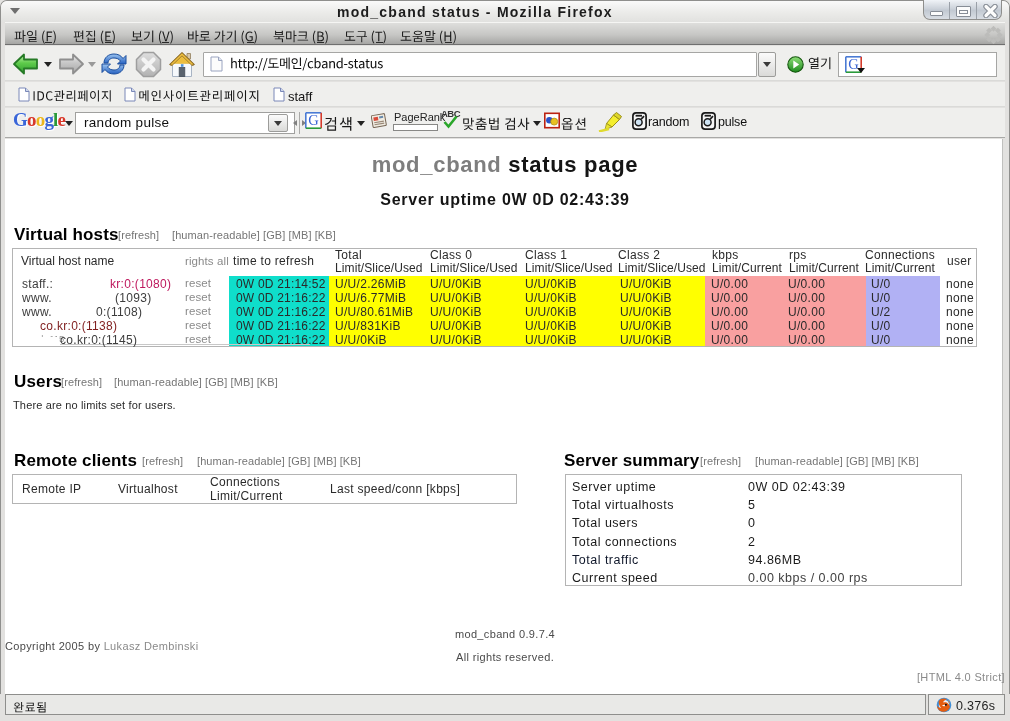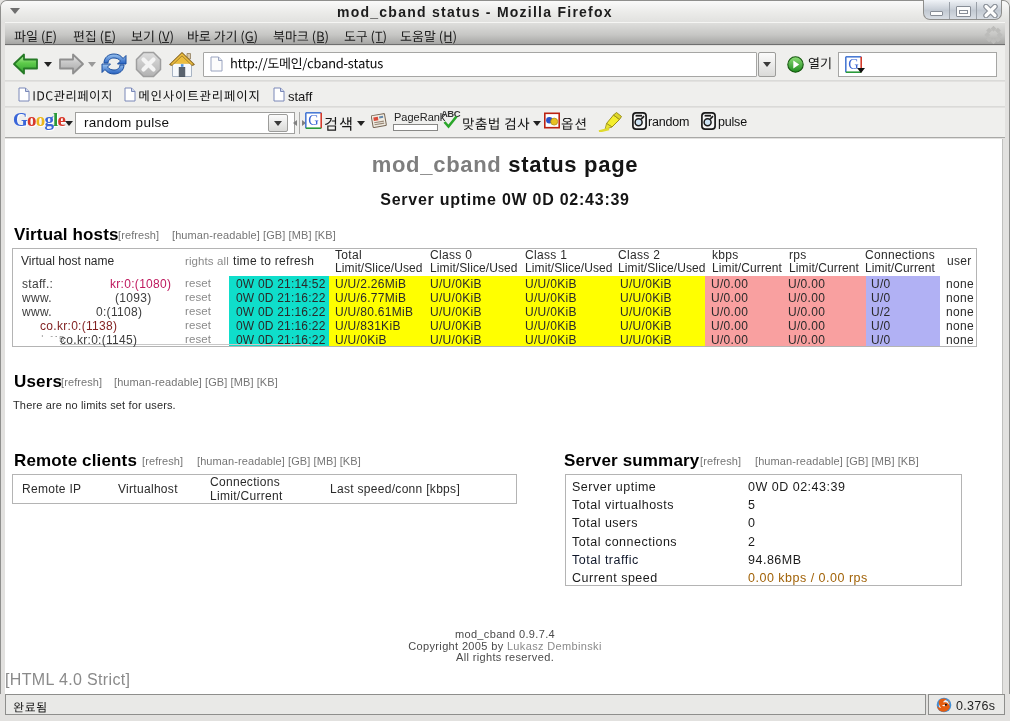--- a/index.html
+++ b/index.html
@@ -355,25 +355,25 @@
 <div class="abs" style="left:748px;top:480px;font-size:12.5px;color:#1a1a1a;letter-spacing:0.5px">0W 0D 02:43:39</div>
 <div class="abs" style="left:572px;top:498px;font-size:12.5px;color:#1a1a1a;letter-spacing:0.5px">Total virtualhosts</div>
 <div class="abs" style="left:748px;top:498px;font-size:12.5px;color:#1a1a1a;letter-spacing:0.5px">5</div>
 <div class="abs" style="left:572px;top:516px;font-size:12.5px;color:#1a1a1a;letter-spacing:0.5px">Total users</div>
 <div class="abs" style="left:748px;top:516px;font-size:12.5px;color:#1a1a1a;letter-spacing:0.5px">0</div>
 <div class="abs" style="left:572px;top:535px;font-size:12.5px;color:#1a1a1a;letter-spacing:0.5px">Total connections</div>
 <div class="abs" style="left:748px;top:535px;font-size:12.5px;color:#1a1a1a;letter-spacing:0.5px">2</div>
 <div class="abs" style="left:572px;top:553px;font-size:12.5px;color:#0f172a;letter-spacing:0.5px">Total traffic</div>
 <div class="abs" style="left:748px;top:553px;font-size:12.5px;color:#1a1a1a;letter-spacing:0.5px">94.86MB</div>
 <div class="abs" style="left:572px;top:571px;font-size:12.5px;color:#1a1a1a;letter-spacing:0.5px">Current speed</div>
-<div class="abs" style="left:748px;top:571px;font-size:12.5px;color:#a16207;letter-spacing:0.5px">0.00 kbps / 0.00 rps</div>
+<div class="abs" style="left:748px;top:571px;font-size:12.5px;color:#404040;letter-spacing:0.5px">0.00 kbps / 0.00 rps</div>
 <div class="abs" style="left:5px;top:628px;width:1000px;text-align:center;font-size:11px;letter-spacing:0.35px;color:#4a4a4a">mod_cband 0.9.7.4</div>
-<div class="abs" style="left:5px;top:640px;width:1000px;text-align:center;font-size:11px;letter-spacing:0.35px;color:#4a4a4a">Copyright 2005 by <span style="color:#8a8a8a">Lukasz Dembinski</span></div>
+<div class="abs" style="left:5px;top:640px;width:1000px;text-align:left;font-size:11px;letter-spacing:0.35px;color:#4a4a4a">Copyright 2005 by <span style="color:#8a8a8a">Lukasz Dembinski</span></div>
 <div class="abs" style="left:5px;top:651px;width:1000px;text-align:center;font-size:11px;letter-spacing:0.35px;color:#4a4a4a">All rights reserved.</div>
-<div class="abs" style="left:5px;top:671px;width:1000px;text-align:left;font-size:16px;letter-spacing:0.35px;color:#8a8a8a">[HTML 4.0 Strict]</div>
+<div class="abs" style="left:5px;top:671px;width:1000px;text-align:right;font-size:11px;letter-spacing:0.35px;color:#8a8a8a">[HTML 4.0 Strict]</div>
 <div class="abs" style="left:0;top:694px;width:1010px;height:27px;background:#e2e1df"></div>
 <div class="abs" style="left:5px;top:694px;width:921px;height:21px;background:#e9e9e7;border:1px solid #8e8e8c"></div>
 <div style="position:absolute;left:13px;top:698px;line-height:0"><svg width="35" height="17" viewBox="0 0 35.22 17.38">
       <path d="M3.4 8.5H4.4V10.1H3.4ZM3.9 4.5Q4.7 4.5 5.3 4.8Q5.9 5.0 6.2 5.5Q6.6 6.0 6.6 6.6Q6.6 7.3 6.2 7.8Q5.9 8.2 5.3 8.5Q4.7 8.8 3.9 8.8Q3.1 8.8 2.5 8.5Q1.9 8.2 1.5 7.8Q1.2 7.3 1.2 6.6Q1.2 6.0 1.5 5.5Q1.9 5.0 2.5 4.8Q3.1 4.5 3.9 4.5ZM3.9 5.3Q3.4 5.3 3.0 5.4Q2.6 5.6 2.4 5.9Q2.1 6.2 2.1 6.6Q2.1 7.0 2.4 7.4Q2.6 7.7 3.0 7.8Q3.4 8.0 3.9 8.0Q4.4 8.0 4.8 7.8Q5.2 7.7 5.4 7.4Q5.6 7.0 5.6 6.6Q5.6 6.2 5.4 5.9Q5.2 5.6 4.8 5.4Q4.4 5.3 3.9 5.3ZM8.0 4.0H9.0V12.3H8.0ZM8.6 7.7H10.6V8.5H8.6ZM2.1 13.8H9.4V14.6H2.1ZM2.1 11.6H3.1V14.1H2.1ZM0.7 10.7 0.6 9.9Q1.5 9.9 2.7 9.9Q3.8 9.8 5.0 9.8Q6.2 9.7 7.3 9.5L7.4 10.2Q6.3 10.5 5.1 10.6Q3.9 10.6 2.8 10.7Q1.6 10.7 0.7 10.7Z M15.1 10.4H16.1V13.0H15.1ZM18.6 10.3H19.5V13.0H18.6ZM12.3 12.7H22.2V13.5H12.3ZM13.5 4.8H21.0V8.1H14.5V10.3H13.6V7.3H20.0V5.6H13.5ZM13.6 9.8H21.2V10.6H13.6Z M27.2 7.7H28.2V9.6H27.2ZM32.0 4.0H33.0V10.6H32.0ZM24.3 10.1 24.1 9.3Q25.1 9.3 26.3 9.3Q27.5 9.3 28.7 9.2Q30.0 9.2 31.1 9.0L31.2 9.7Q30.0 9.9 28.8 10.0Q27.6 10.1 26.4 10.1Q25.3 10.1 24.3 10.1ZM25.9 11.1H33.0V14.7H25.9ZM32.0 11.9H26.9V13.9H32.0ZM25.1 7.2H30.4V8.0H25.1ZM25.1 4.6H30.3V5.4H26.1V7.6H25.1Z" fill="#1a1a1a"></path>
     </svg></div>
 <div class="abs" style="left:928px;top:694px;width:77px;height:21px;background:#e9e9e7;border:1px solid #8e8e8c"></div>
 <svg class="abs" style="left:936px;top:697px" width="16" height="16" viewBox="0 0 16 16">
 <circle cx="8" cy="8" r="7.3" fill="#3f8fd8"></circle>
 <circle cx="8" cy="8" r="5.2" fill="#edf2f8"></circle>
 <path d="M2.8 4 C4.5 1.6 8.2 0.9 11 2.3 C9.2 2.7 7.8 3.9 7 5.6 C10.4 4.4 13.6 6.8 13.9 10.2 C12.8 13.2 9.8 15.1 6.6 14.7 C3.4 14.3 1.2 11.7 1 8.4 C1.9 9.9 3.4 10.9 5.1 10.7 C3.2 9 2.4 6.3 2.8 4 Z" fill="#e55d10"></path>

